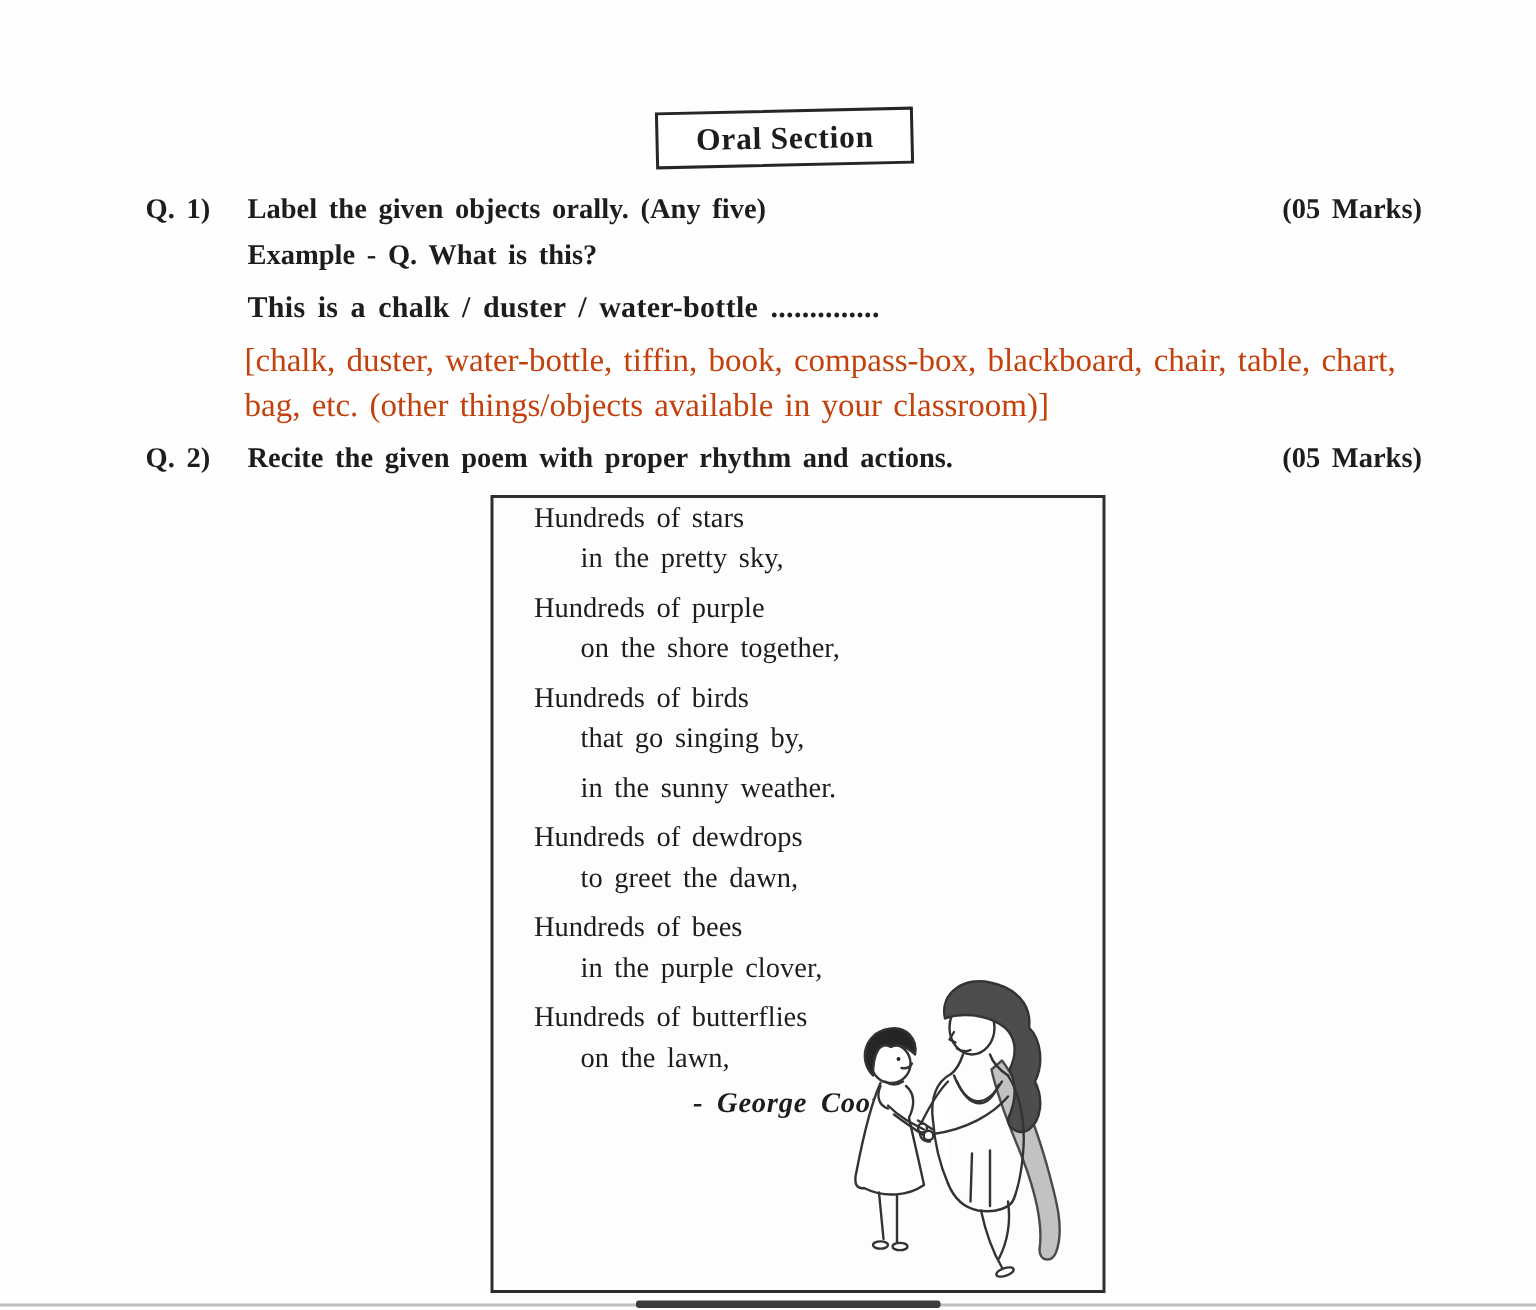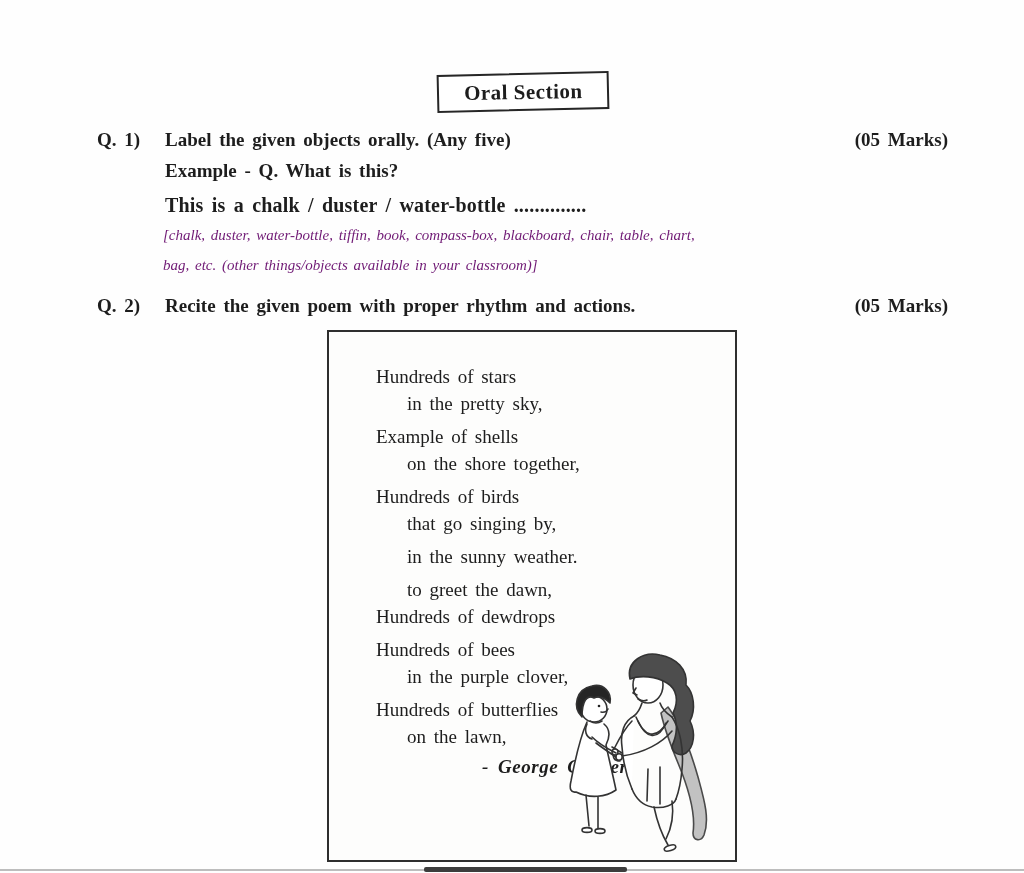--- a/index.html
+++ b/index.html
@@ -32,28 +32,28 @@
     position:absolute;left:97px;right:76px;
     display:flex;align-items:flex-start;
     font-size:19px;font-weight:700;word-spacing:3px;
   }
   .q-num{width:68px;flex:none;}
   .q-text{flex:1;}
   .q-marks{flex:none;margin-left:12px;}
 
   .example-line{font-size:19px;word-spacing:3px;}
   .answer-line{font-size:20px;word-spacing:3px;letter-spacing:.2px;}
-  .options-line{font-size:15px;word-spacing:2px;color:#701a75;font-style:italic;}
+  .options-line{font-size:22px;word-spacing:2px;color:#c2410c;}
 
   
   .poem-box{
     position:absolute;left:327px;top:330px;width:406px;height:528px;
     border:2px solid #2e2e2e;background:#fdfdfc;
   }
-  .poem-text{padding:31px 0 0 27px;font-size:19px;word-spacing:3px;margin-left:20px;}
+  .poem-text{padding:0 0 0 27px;font-size:19px;word-spacing:3px;}
   .couplet{margin-bottom:6px;line-height:27px;}
   .pline{white-space:nowrap;}
   .pline.indent{padding-left:31px;}
   .attribution{
     margin:2px 0 0 106px;
     font-size:19px;font-weight:700;font-style:italic;
     letter-spacing:.5px;word-spacing:4px;
   }
   .illus{
     position:absolute;right:3px;bottom:3px;width:172px;height:208px;
@@ -88,33 +88,33 @@
     <span class="q-marks">(05 Marks)</span>
   </div>
 
   <div class="poem-box">
     <div class="poem-text">
       <div class="couplet">
         <div class="pline">Hundreds of stars</div>
         <div class="pline indent">in the pretty sky,</div>
       </div>
       <div class="couplet">
-        <div class="pline">Example of shells</div>
+        <div class="pline">Hundreds of purple</div>
         <div class="pline indent">on the shore together,</div>
       </div>
       <div class="couplet">
         <div class="pline">Hundreds of birds</div>
         <div class="pline indent">that go singing by,</div>
       </div>
       <div class="couplet">
         <div class="pline indent">in the sunny weather.</div>
       </div>
       <div class="couplet">
+        <div class="pline">Hundreds of dewdrops</div>
         <div class="pline indent">to greet the dawn,</div>
-        <div class="pline">Hundreds of dewdrops</div>
       </div>
       <div class="couplet">
         <div class="pline">Hundreds of bees</div>
         <div class="pline indent">in the purple clover,</div>
       </div>
       <div class="couplet">
         <div class="pline">Hundreds of butterflies</div>
         <div class="pline indent">on the lawn,</div>
       </div>
       <div class="attribution">- George Cooper</div>

